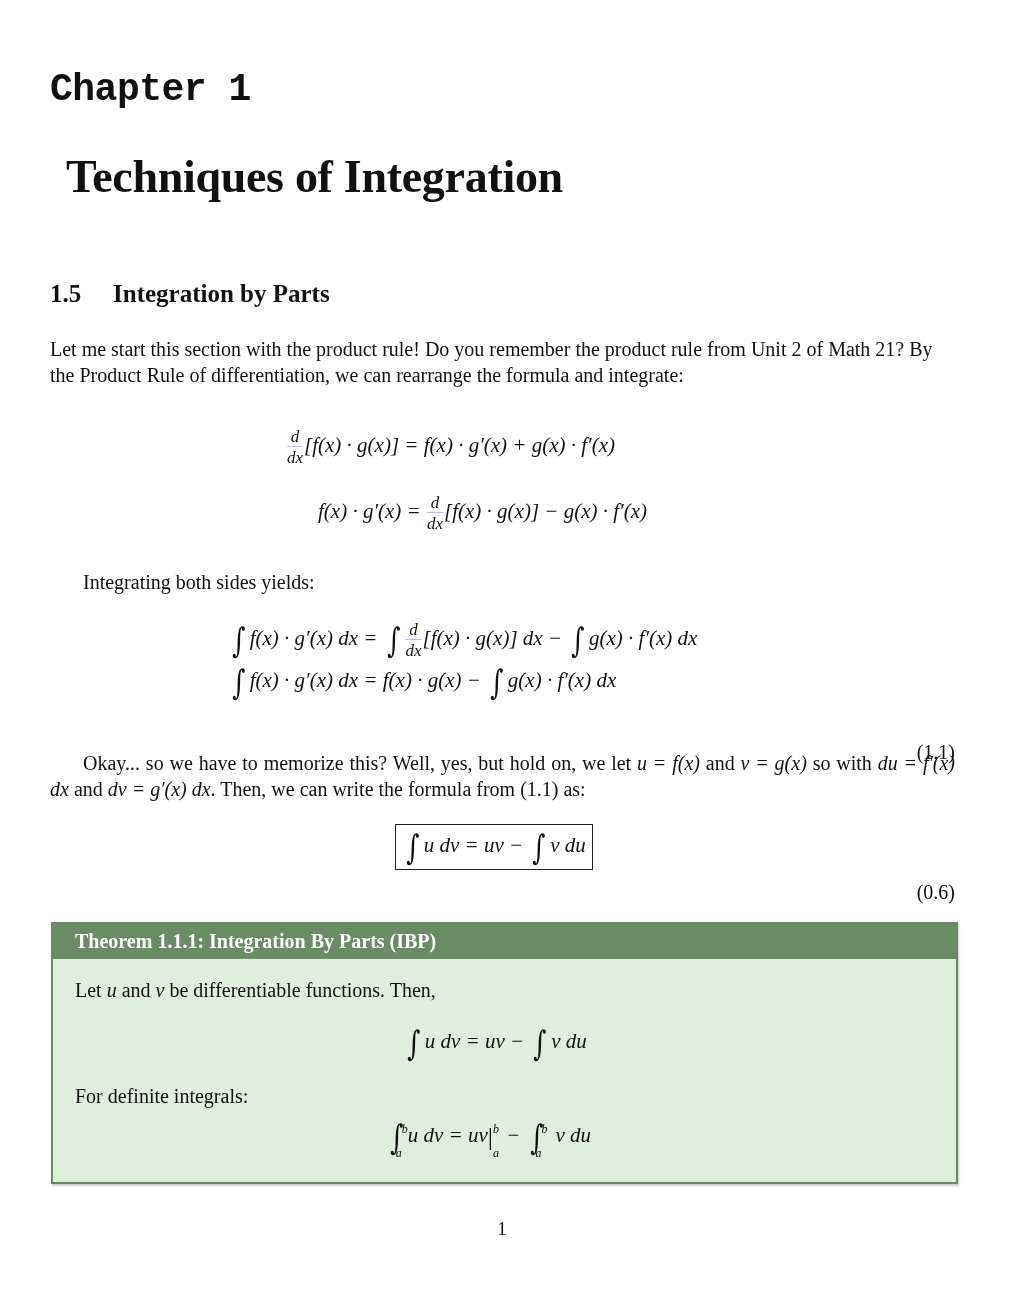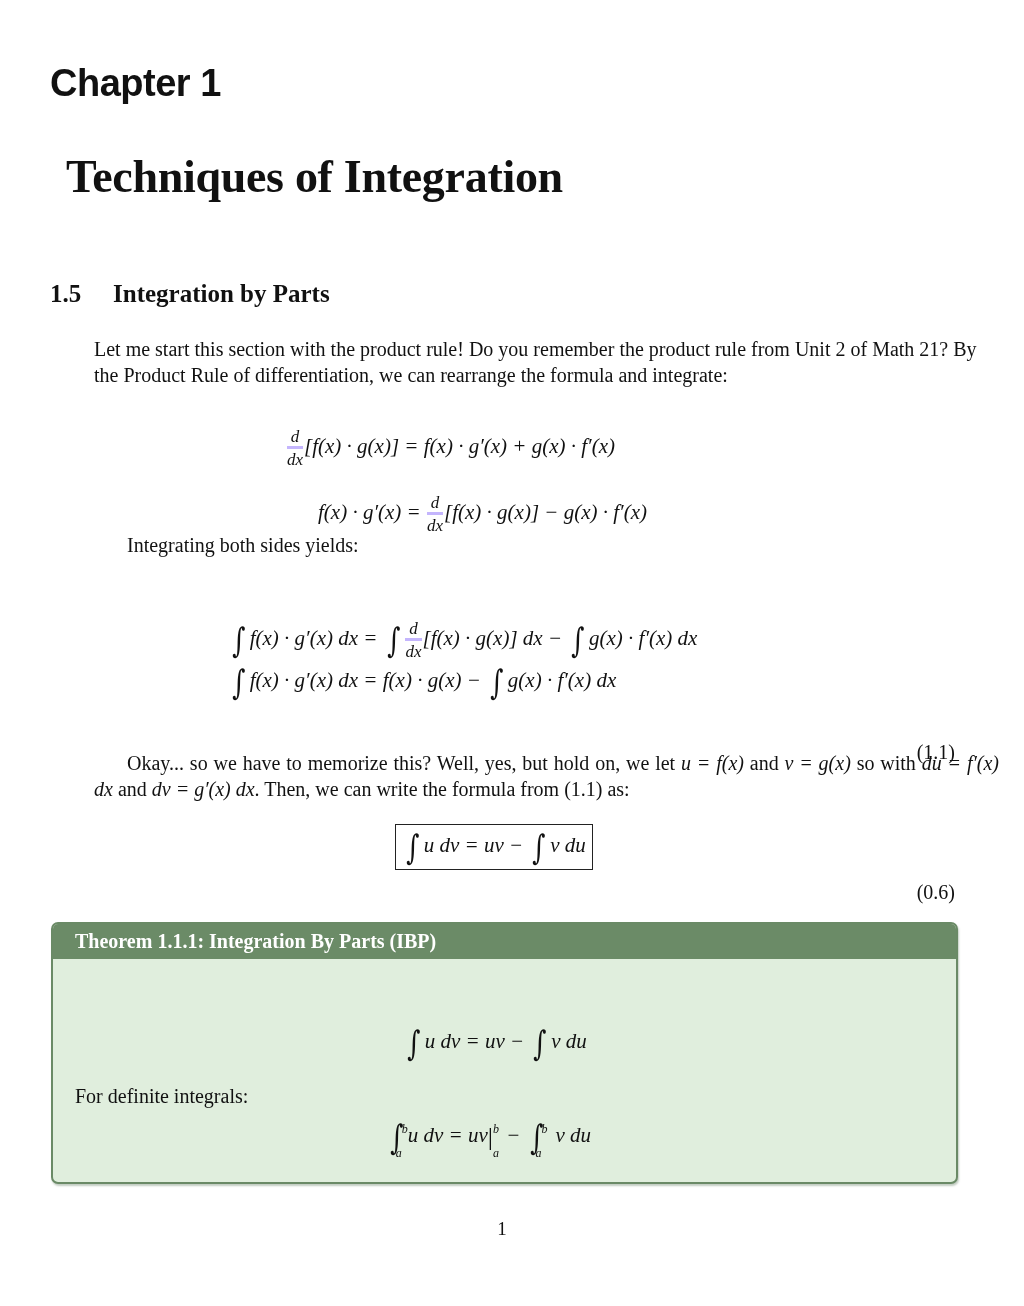--- a/index.html
+++ b/index.html
@@ -4,73 +4,73 @@
 <style>
   html, body { margin: 0; padding: 0; background: #ffffff; }
   body {
     width: 1024px; height: 1306px; position: relative; overflow: hidden;
     font-family: "DejaVu Serif", "Liberation Serif", serif;
     color: #111;
   }
   .abs { position: absolute; }
 
   .chapter-label {
-    left: 50px; top: 62px; font-size: 38px; font-weight: bold;
-    font-family: Liberation Sans, sans-serif; letter-spacing: -0.5px;
+    left: 50px; top: 68px; font-size: 38px; font-weight: bold;
+    font-family: Liberation Mono, monospace; letter-spacing: -0.5px;
   }
   .chapter-title {
     left: 50px; top: 150px; font-size: 46px; font-weight: bold;
     font-family: "Liberation Serif", "DejaVu Serif", serif; letter-spacing: -0.3px; margin-left: 16px;
   }
   .section-heading {
     left: 50px; top: 280px; font-size: 25px; font-weight: bold;
     font-family: "Liberation Serif", "DejaVu Serif", serif;
   }
   .section-heading .num { display: inline-block; width: 63px; }
 
   .para {
     font-family: "Liberation Serif", "DejaVu Serif", serif;
-    font-size: 20px; line-height: 26px; width: 905px; margin-left: 44px;
+    font-size: 20px; line-height: 26px; width: 905px;
   }
   .para-1 { left: 50px; top: 336px; }
-  .para-2 { left: 83px; top: 532px; }
+  .para-2 { left: 83px; top: 569px; }
   .para-3 { left: 50px; top: 750px; text-indent: 33px; text-align: justify; }
 
   .math {
     font-family: "Liberation Serif", "DejaVu Serif", serif;
     font-style: italic; font-size: 21px; white-space: nowrap;
   }
   .math .up { font-style: normal; }
   .frac {
     display: inline-block; vertical-align: middle; text-align: center;
     line-height: 1; margin: 0 1px;
   }
   .frac .n { display: block; font-size: 17px; padding-bottom: 1px; }
-  .frac .d { display: block; font-size: 17px; border-top: 3px solid #c4b5fd; padding-top: 2px; }
+  .frac .d { display: block; font-size: 17px; border-top: 1px solid #c4b5fd; padding-top: 2px; }
   .int {
     font-style: normal; font-size: 34px; display: inline-block;
     transform: scaleX(0.75); vertical-align: -7px; margin: 0 2px;
     font-family: "DejaVu Serif", serif; font-weight: 200;
   }
   .limits { display: inline-block; vertical-align: middle; font-size: 12px; line-height: 1; position: relative; }
   .limits .hi { position: absolute; top: -14px; left: -6px; }
   .limits .lo { position: absolute; top: 10px; left: -12px; }
 
   .eq-number {
     font-family: "Liberation Serif", "DejaVu Serif", serif;
     font-size: 20px; right: 69px; margin-top: 41px;
   }
 
   .boxed {
     border: 1.5px solid #222; padding: 2px 6px; display: inline-block;
   }
 
   .theorem {
     left: 51px; top: 922px; width: 903px; height: 258px;
-    border: 2px solid #6a8a66; border-radius: 7px;
+    border: 2px solid #6a8a66; border-radius: 0;
     background: #e0eedd; overflow: hidden;
     box-shadow: 1px 2px 2px rgba(80,110,80,0.35);
   }
   .theorem-header {
     background: #6b8b67; color: #ffffff; height: 35px;
     font-family: "Liberation Serif", "DejaVu Serif", serif;
     font-size: 20px; font-weight: bold; line-height: 35px; padding-left: 22px;
   }
   .theorem-body {
     position: relative; height: 222px;
@@ -114,20 +114,23 @@
 </div>
 
 <div class="abs math" style="left:395px; top:824px;">
   <span class="boxed"><span class="int">∫</span><span>u dv = uv − </span><span class="int">∫</span><span>v du</span></span>
 </div>
 <div class="abs eq-number" style="top:840px;">(0.6)</div>
 
 <div class="abs theorem">
   <div class="theorem-header">Theorem 1.1.1: Integration By Parts (IBP)</div>
   <div class="theorem-body">
+    <div class="abs" style="left:22px; top:20px;">
+      <span>Let </span><i>u</i><span> and </span><i>v</i><span> be differentiable functions. Then,</span>
+    </div>
     <div class="abs math" style="left:350px; top:64px;">
       <span class="int">∫</span><span>u dv = uv − </span><span class="int">∫</span><span>v du</span>
     </div>
     <div class="abs" style="left:22px; top:126px;">For definite integrals:</div>
     <div class="abs math" style="left:333px; top:158px;">
       <span class="int">∫</span><span class="limits"><span class="hi">b</span><span class="lo">a</span></span><span>u dv = uv</span><span class="up" style="font-size:26px; vertical-align:-3px;">|</span><span class="limits" style="width:8px;"><span class="hi" style="left:0;">b</span><span class="lo" style="left:0;">a</span></span><span> − </span><span class="int">∫</span><span class="limits"><span class="hi">b</span><span class="lo">a</span></span><span style="margin-left:8px;">v du</span>
     </div>
   </div>
 </div>
 

